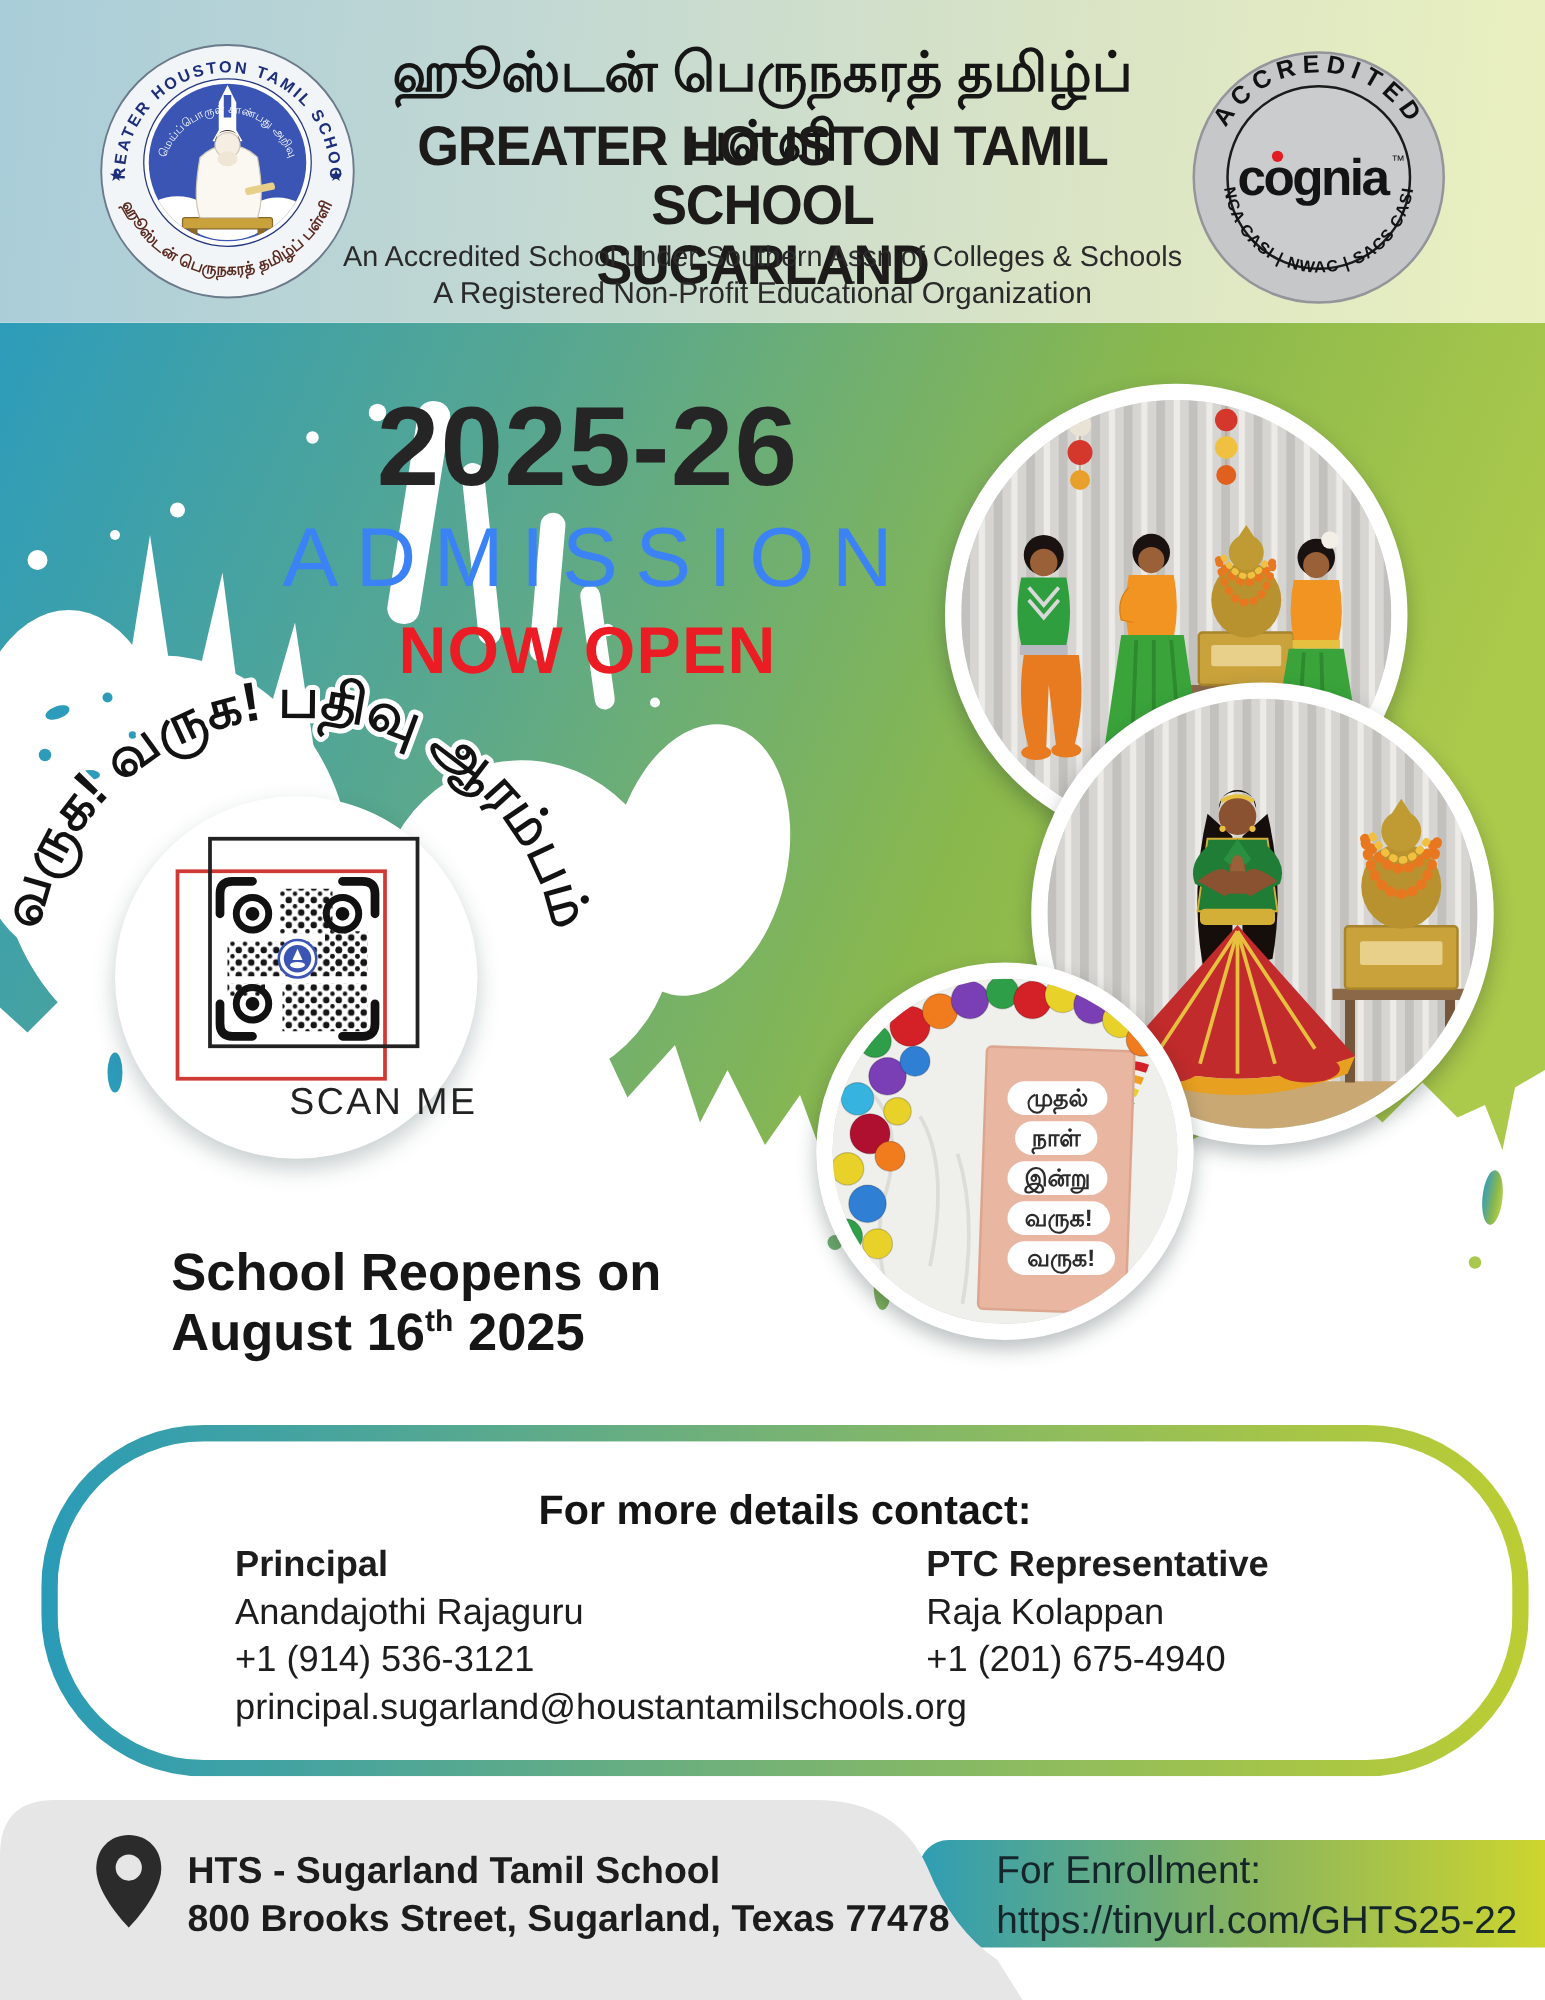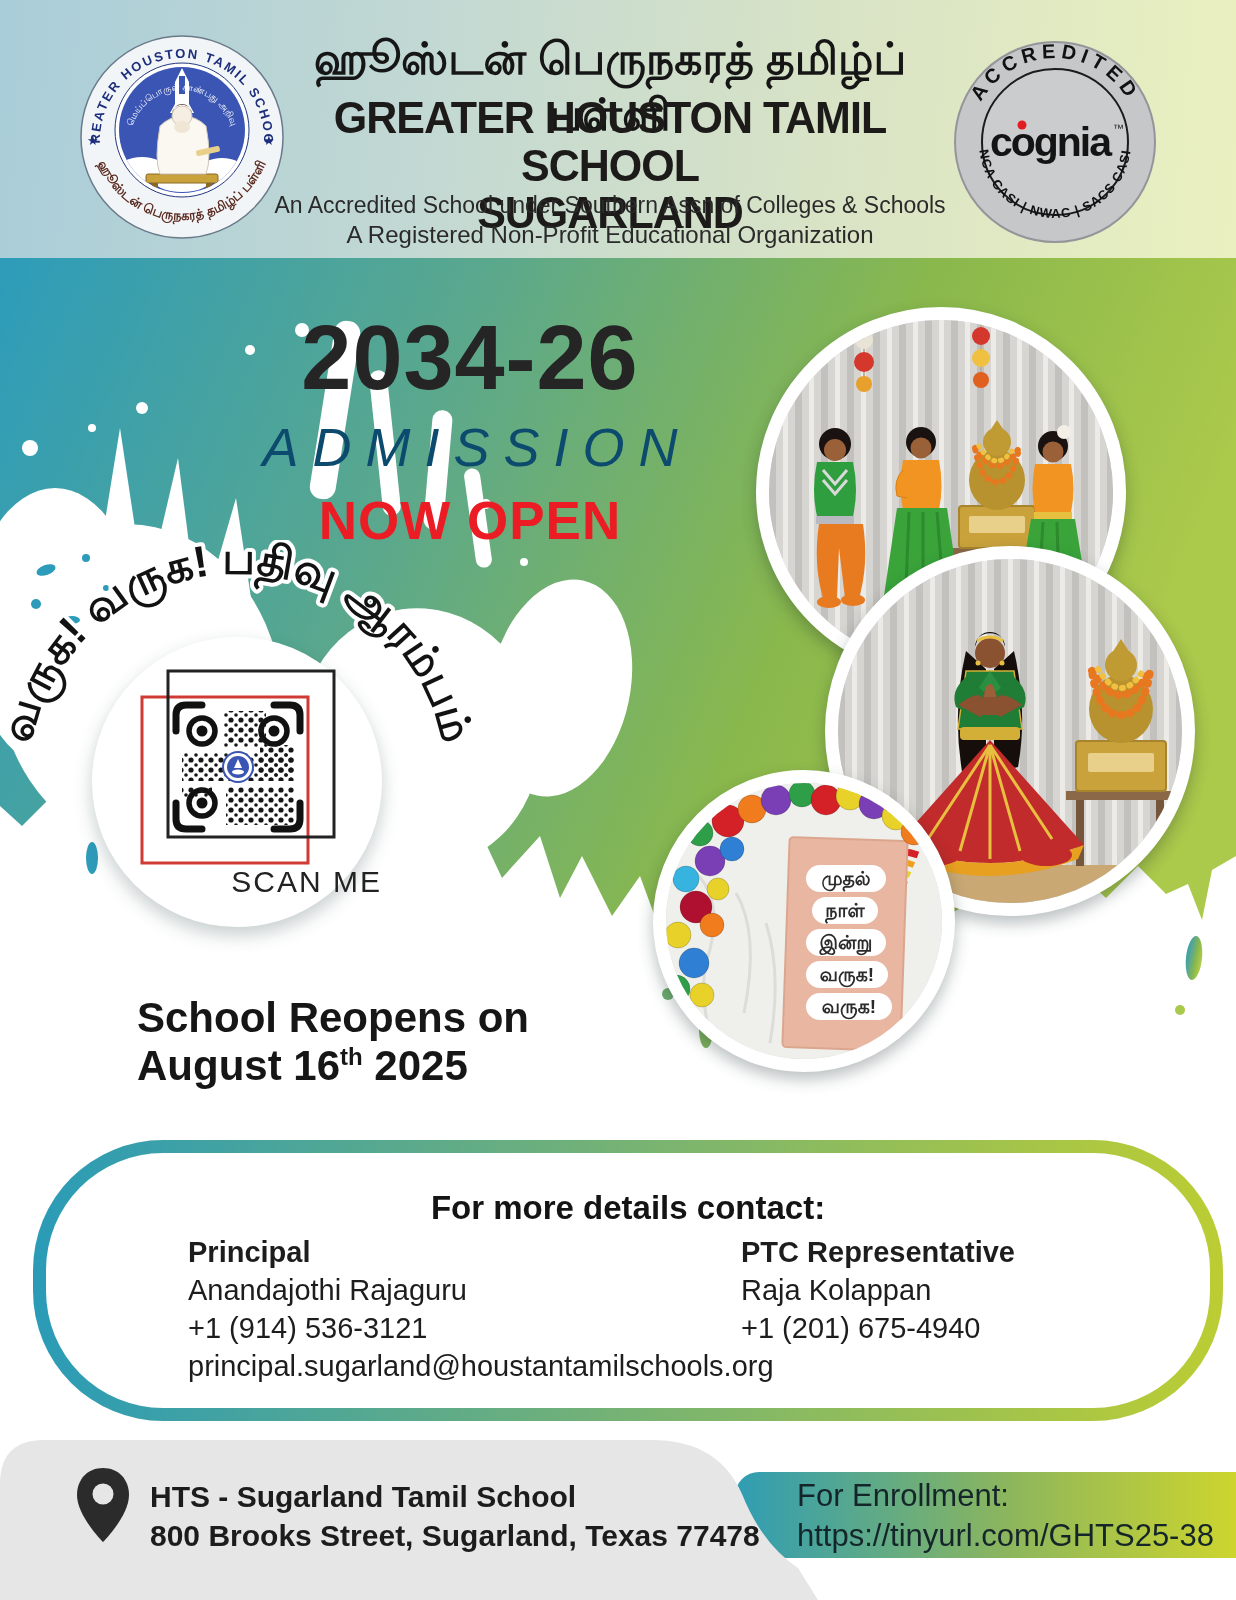--- a/index.html
+++ b/index.html
@@ -16,21 +16,21 @@
   .tagline1{position:absolute;left:-40px;top:192px;width:700px;font-size:23px;color:#2a2a2a;}
   .tagline2{position:absolute;left:-40px;top:221px;width:700px;font-size:24px;color:#2a2a2a;}
   .badge-wrap{position:absolute;left:950px;top:36px;width:210px;height:212px;}
 
   
   .body-bg{position:absolute;left:0;top:258px;z-index:1;}
 
   
   .hero{position:absolute;left:150px;top:312px;width:640px;text-align:center;z-index:3;}
   .hero-year{font-size:90px;font-weight:bold;color:#262525;letter-spacing:1px;line-height:92px;}
-  .hero-admission{font-size:54px;font-weight:normal;color:#0c4a6e;letter-spacing:14px;line-height:74px;margin-top:6px;margin-left:14px;font-style:italic;}
+  .hero-admission{font-size:67px;font-weight:normal;color:#3b82f6;letter-spacing:14px;line-height:74px;margin-top:6px;margin-left:14px;}
   .hero-open{font-size:53px;font-weight:bold;color:#ec1c24;letter-spacing:1px;line-height:58px;margin-top:8px;}
 
   
   .arc-svg{position:absolute;left:0px;top:540px;z-index:4;}
   .qr-circle{position:absolute;left:92px;top:637px;width:290px;height:290px;border-radius:50%;
     background:#ffffff;box-shadow:0 8px 18px rgba(30,60,60,.25);z-index:5;}
   .qr-code{position:absolute;left:46px;top:30px;}
   .scan-me{position:absolute;left:0;top:228px;width:290px;text-align:right;font-size:30px;letter-spacing:2px;color:#222222;}
 
   
@@ -204,21 +204,21 @@
     <g fill="#2d9cba">
       <ellipse cx="46" cy="312" rx="10" ry="5" transform="rotate(-20 46 312)"></ellipse>
       <circle cx="86" cy="300" r="4"></circle>
         <circle cx="36" cy="346" r="5"></circle>
       <ellipse cx="72" cy="362" rx="8" ry="4"></ellipse>
         <circle cx="106" cy="330" r="3"></circle>
     </g>
   </svg>
 
   <div class="hero">
-    <div class="hero-year">2034-26</div>
+    <div class="hero-year">2025-26</div>
     <div class="hero-admission">ADMISSION</div>
     <div class="hero-open">NOW OPEN</div>
   </div>
 
   <svg class="arc-svg" width="520" height="480" viewBox="0 0 520 480">
     <defs>
       <path id="welcomeArc" d="M27.8,262 A210,210 0 1 1 446.2,262"></path>
     </defs>
     <text class="svgtxt" font-size="44" font-weight="bold" fill="#121212" stroke="#ffffff" stroke-width="8" paint-order="stroke" stroke-linejoin="round">
       <textPath href="#welcomeArc" startOffset="50%" text-anchor="middle">வருக! வருக! பதிவு ஆரம்பம்</textPath>
@@ -462,21 +462,21 @@
     <div class="contact-col col-right">
       <div class="role">PTC Representative</div>
       <div>Raja Kolappan</div>
       <div>+1 (201) 675-4940</div>
     </div>
   </div>
 
   <div class="enroll-band">
     <div class="enroll-text">
       <div>For Enrollment:</div>
-      <div>https://tinyurl.com/GHTS25-38</div>
+      <div>https://tinyurl.com/GHTS25-22</div>
     </div>
   </div>
 
   <svg class="footer-gray" width="1236" height="162" viewBox="0 0 1236 162">
     <path d="M0,46 Q0,2 44,2 L652,2 Q718,2 742,56 Q762,106 798,130 L818,162 L0,162 Z" fill="#e6e6e6"></path>
   </svg>
 
   <div class="pin-wrap">
     <svg width="58" height="80" viewBox="0 0 58 80">
       <path d="M29,2 C14,2 3,13 3,29 c0,21 26,47 26,47 s26,-26 26,-47 C55,13 44,2 29,2 Z" fill="#2b2b2b"></path>

